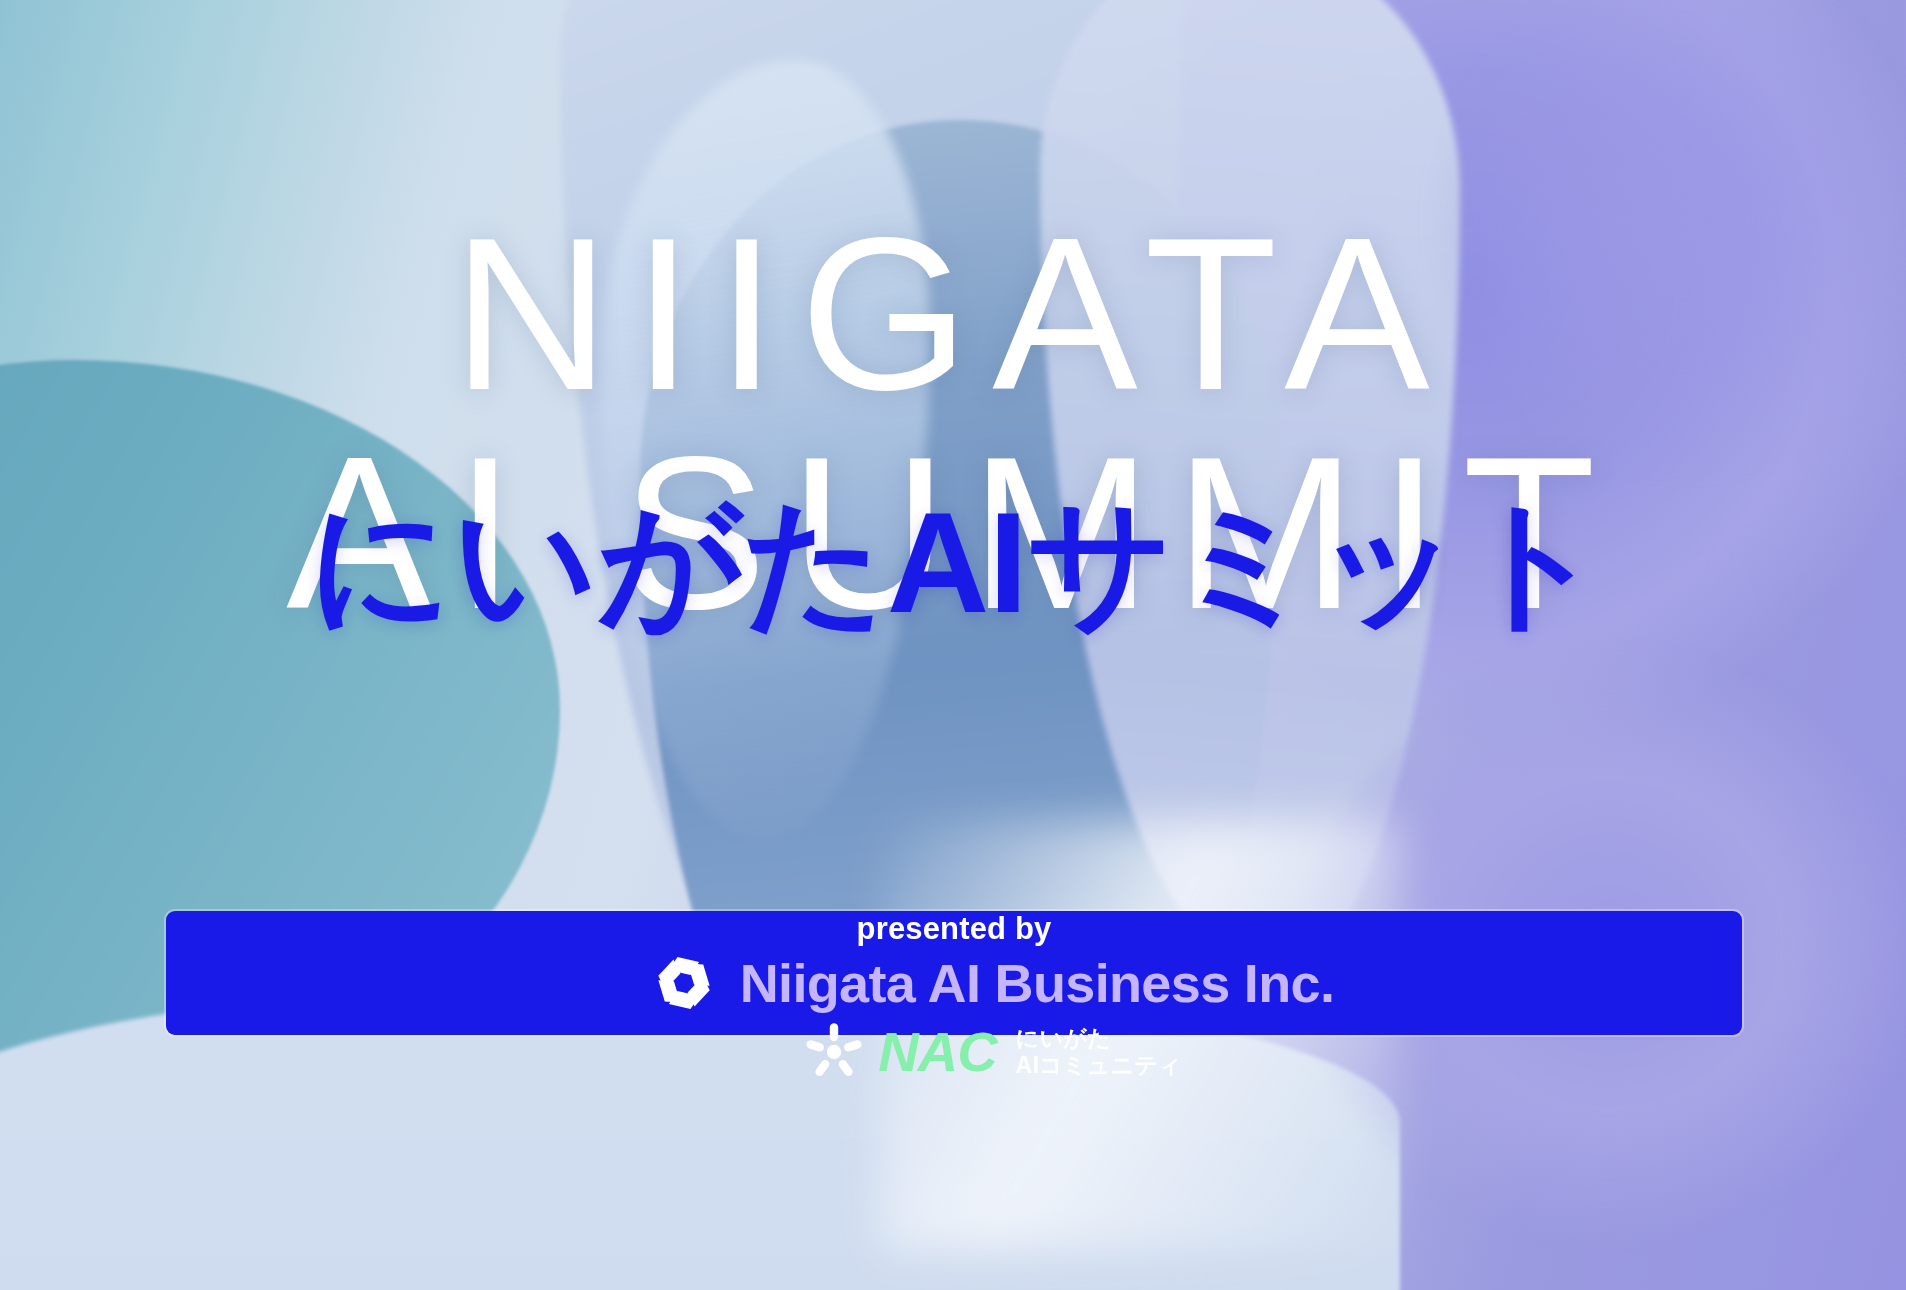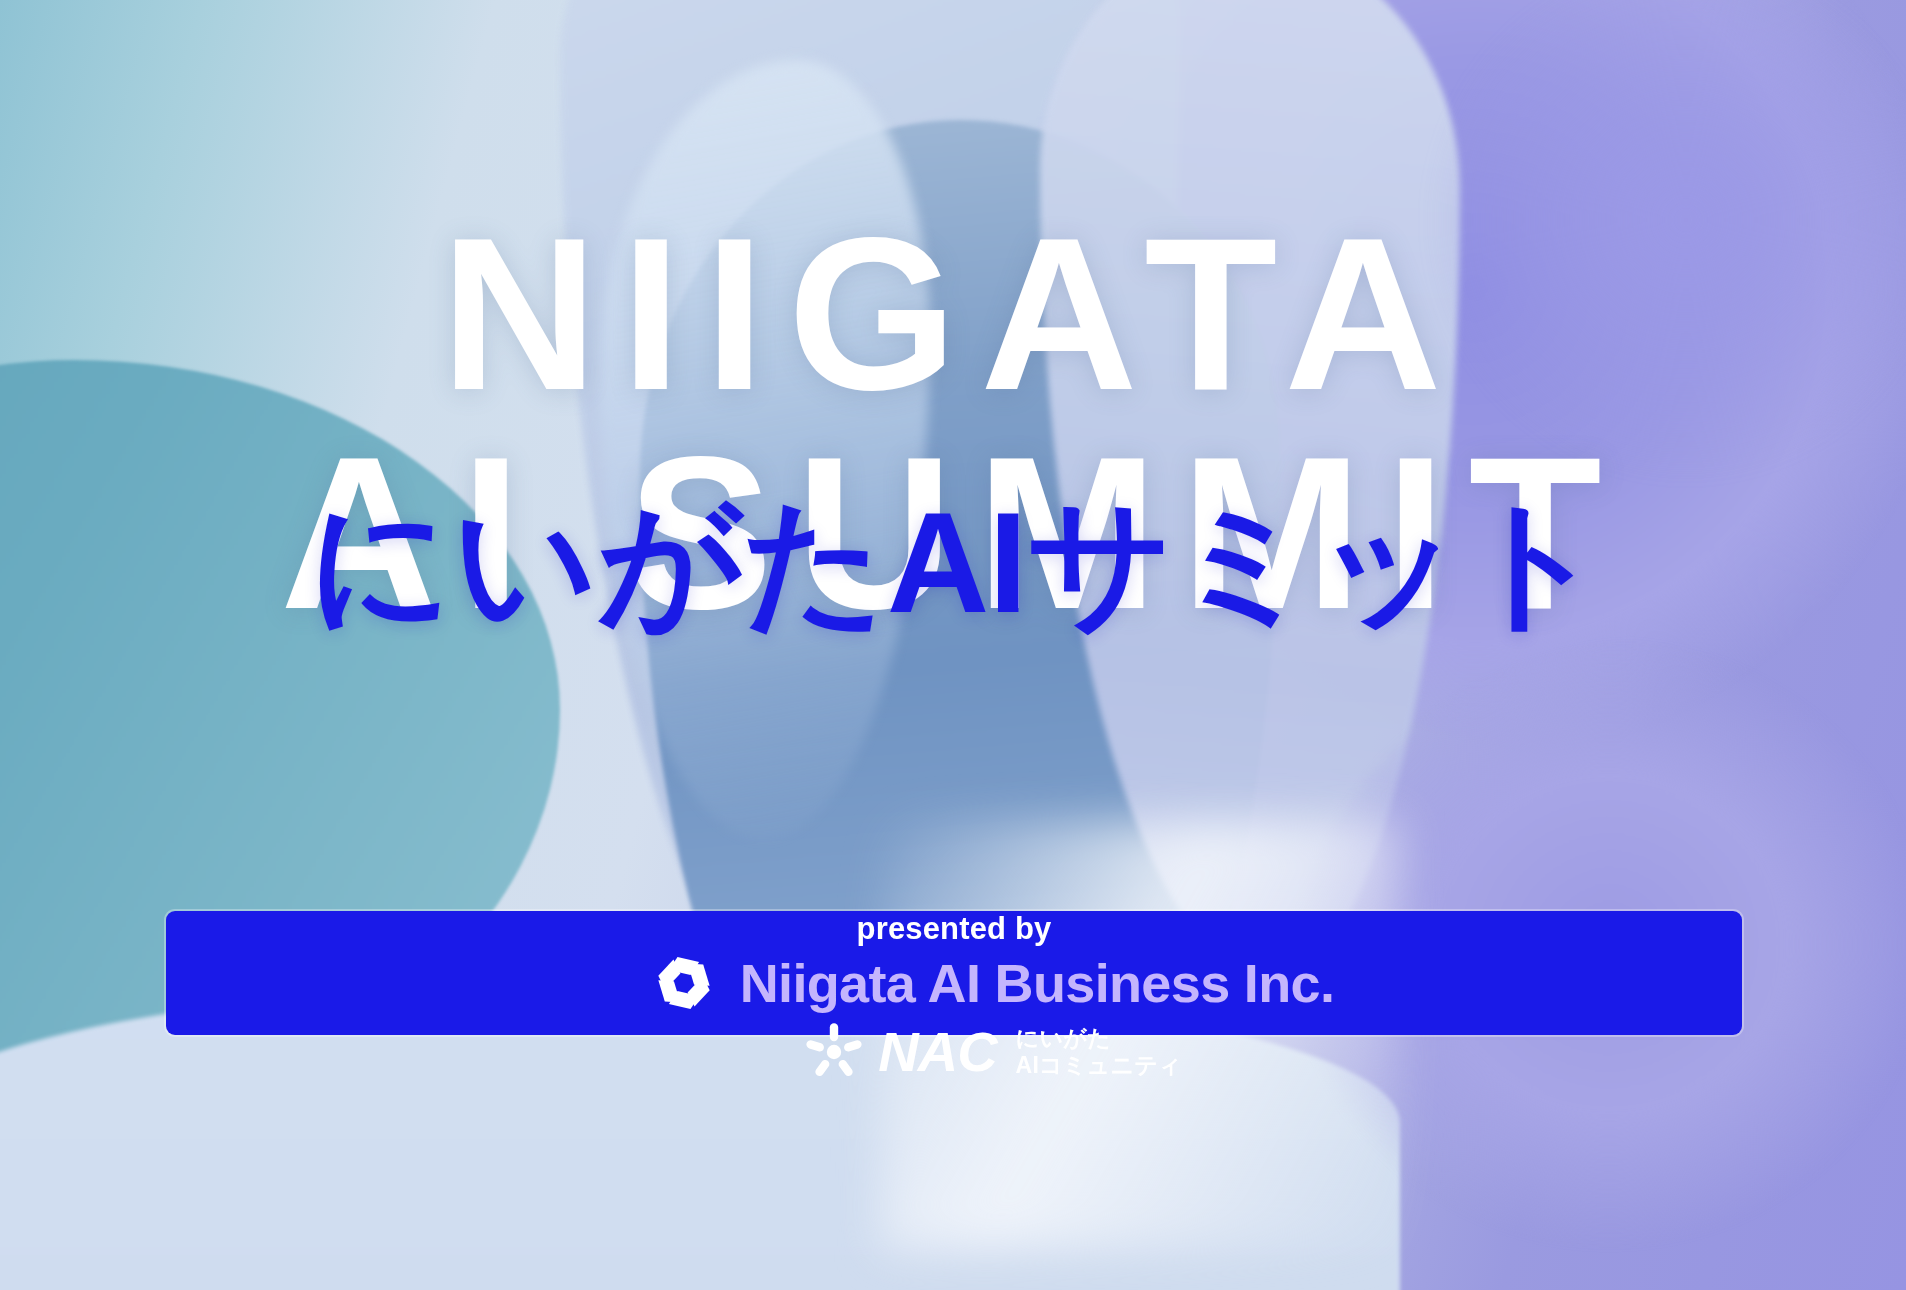--- a/index.html
+++ b/index.html
@@ -90,21 +90,21 @@
     position:absolute;right:-40px;top:-40px;width:520px;height:520px;
     background:radial-gradient(closest-side,#9b99e6 0%,rgba(155,153,230,0) 100%);
     filter:blur(8px);
   }
 
   
   .wordmark{
     position:absolute;left:0;right:1px;top:214px;
     text-align:center;
     color:#ffffff;
-    font-weight:700;
+    font-weight:400;
     line-height:.92;
     letter-spacing:.105em;
     font-size:218px;
     text-shadow:0 2px 26px rgba(80,110,150,.22);
     user-select:none;
   }
   .wordmark .l2{display:block;margin-top:18px;}
 
   
   .jp-title{
@@ -141,21 +141,21 @@
     display:flex;align-items:center;gap:20px;margin-left:74px;
   }
   .nab-name{
     color:#c4b5fd;font-size:54px;font-weight:700;letter-spacing:-.012em;
     white-space:nowrap;
   }
   .nac-lockup{
     display:flex;align-items:center;gap:14px;margin-left:78px;
   }
   .nac-word{
-    color:#ffffff;font-size:56px;font-weight:800;font-style:italic;
+    color:#86efac;font-size:56px;font-weight:800;font-style:italic;
     letter-spacing:-.018em;white-space:nowrap;
   }
   .nac-sub{
     display:flex;flex-direction:column;justify-content:center;
     color:#ffffff;font-size:23px;font-weight:800;line-height:1.16;
     letter-spacing:.01em;white-space:nowrap;margin-left:5px;
   }
   .icon-svg{display:block;}
 </style>
 </head>

